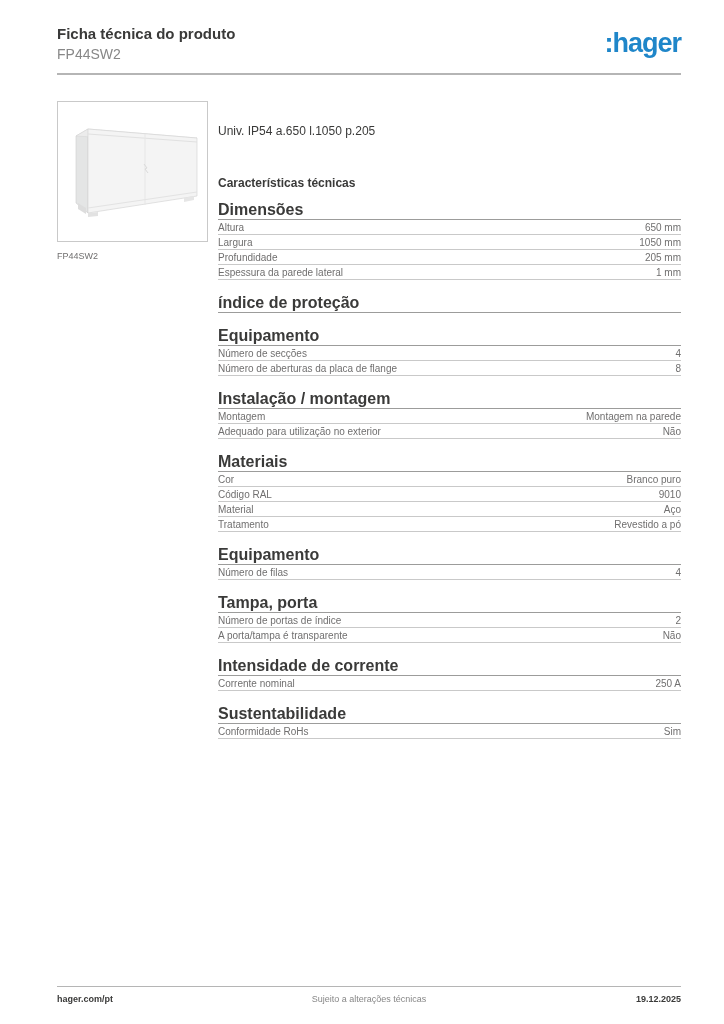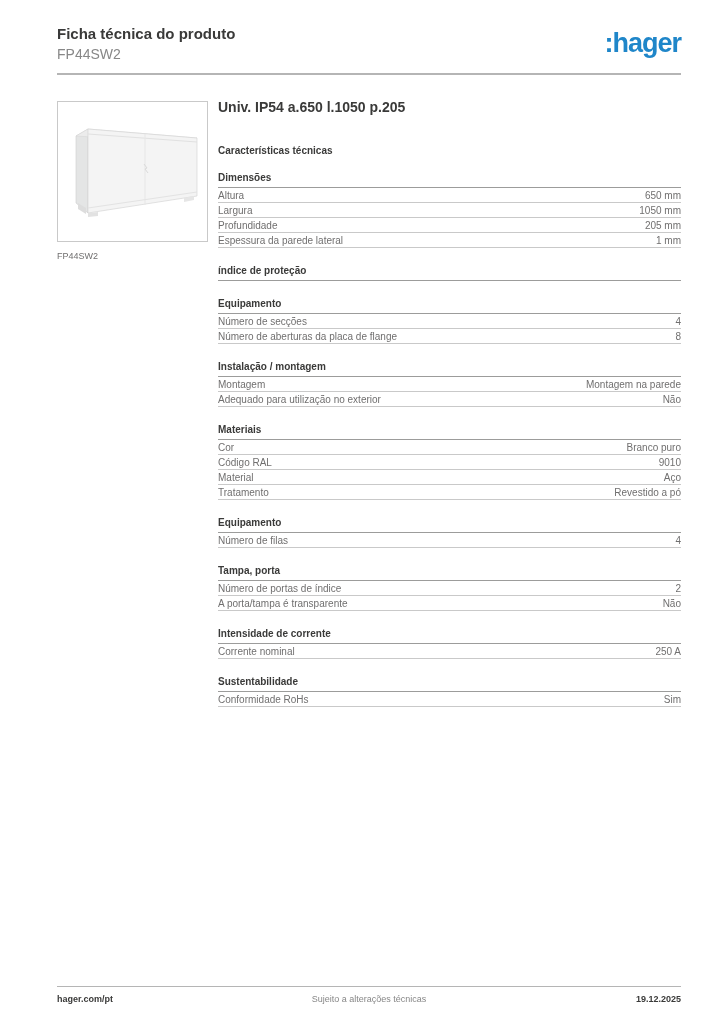--- a/index.html
+++ b/index.html
@@ -20,27 +20,27 @@
   
   .main { display:flex; margin-top:26px; }
   .left-col { width:151px; flex-shrink:0; margin-right:10px; }
   .image-box {
     width:151px; height:141px; border:1px solid #c9c9c9; background:#ffffff;
     display:flex; align-items:center; justify-content:center;
   }
   .image-caption { margin-top:9px; font-size:9px; color:#706f6f; }
   .right-col { flex:1; min-width:0; }
 
-  .product-desc { font-size:14px; font-weight:bold; line-height:12px; }
-  .char-heading { font-size:10px; font-weight:bold; line-height:12px; margin-top:32px; }
+  .product-desc { font-size:12px; font-weight:normal; line-height:12px;margin-top:24px; }
+  .char-heading { font-size:12px; font-weight:bold; line-height:12px; margin-top:40px; }
   .sections { margin-top:15px; }
 
   .section { margin-bottom:17px; }
   .section-title {
-    font-size:10px; font-weight:bold; color:#3a3a39;
+    font-size:16px; font-weight:bold; color:#3a3a39;
     padding-bottom:3px; border-bottom:1px solid #9c9c9b; line-height:12px;
   }
   .spec-row {
     display:flex; justify-content:space-between; align-items:baseline;
     font-size:10px; color:#706f6f; line-height:11px;
     padding:2px 0 1px 0; border-bottom:1px solid #c9c9c9;gap:28px;
   }
   .row-label { text-align:left; }
   .row-value { text-align:right; white-space:nowrap; padding-left:12px; }
 

